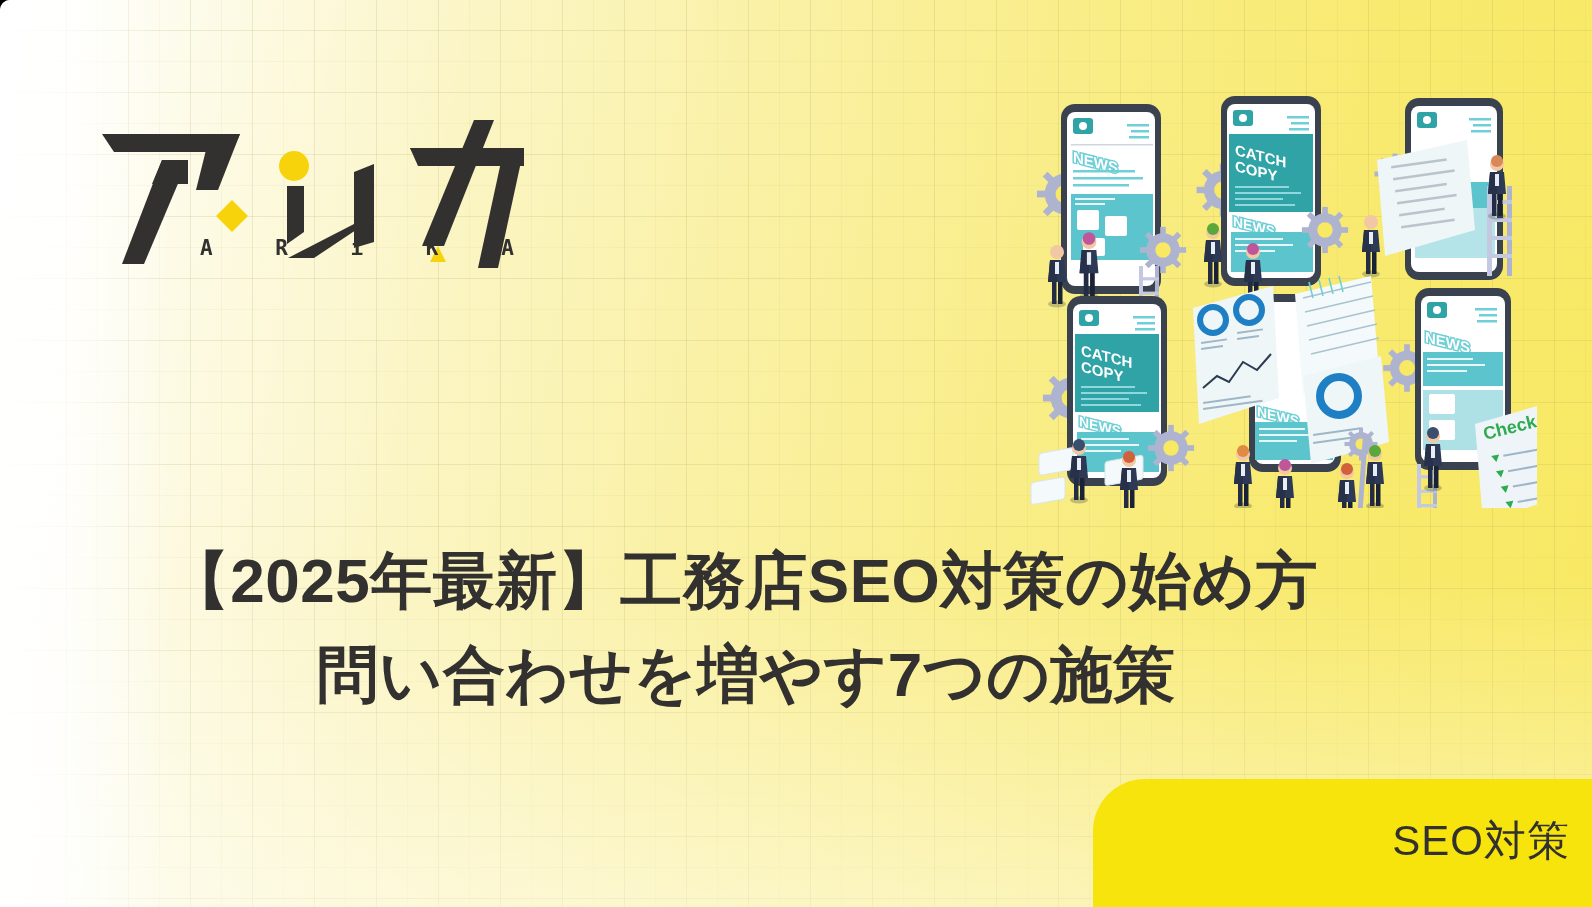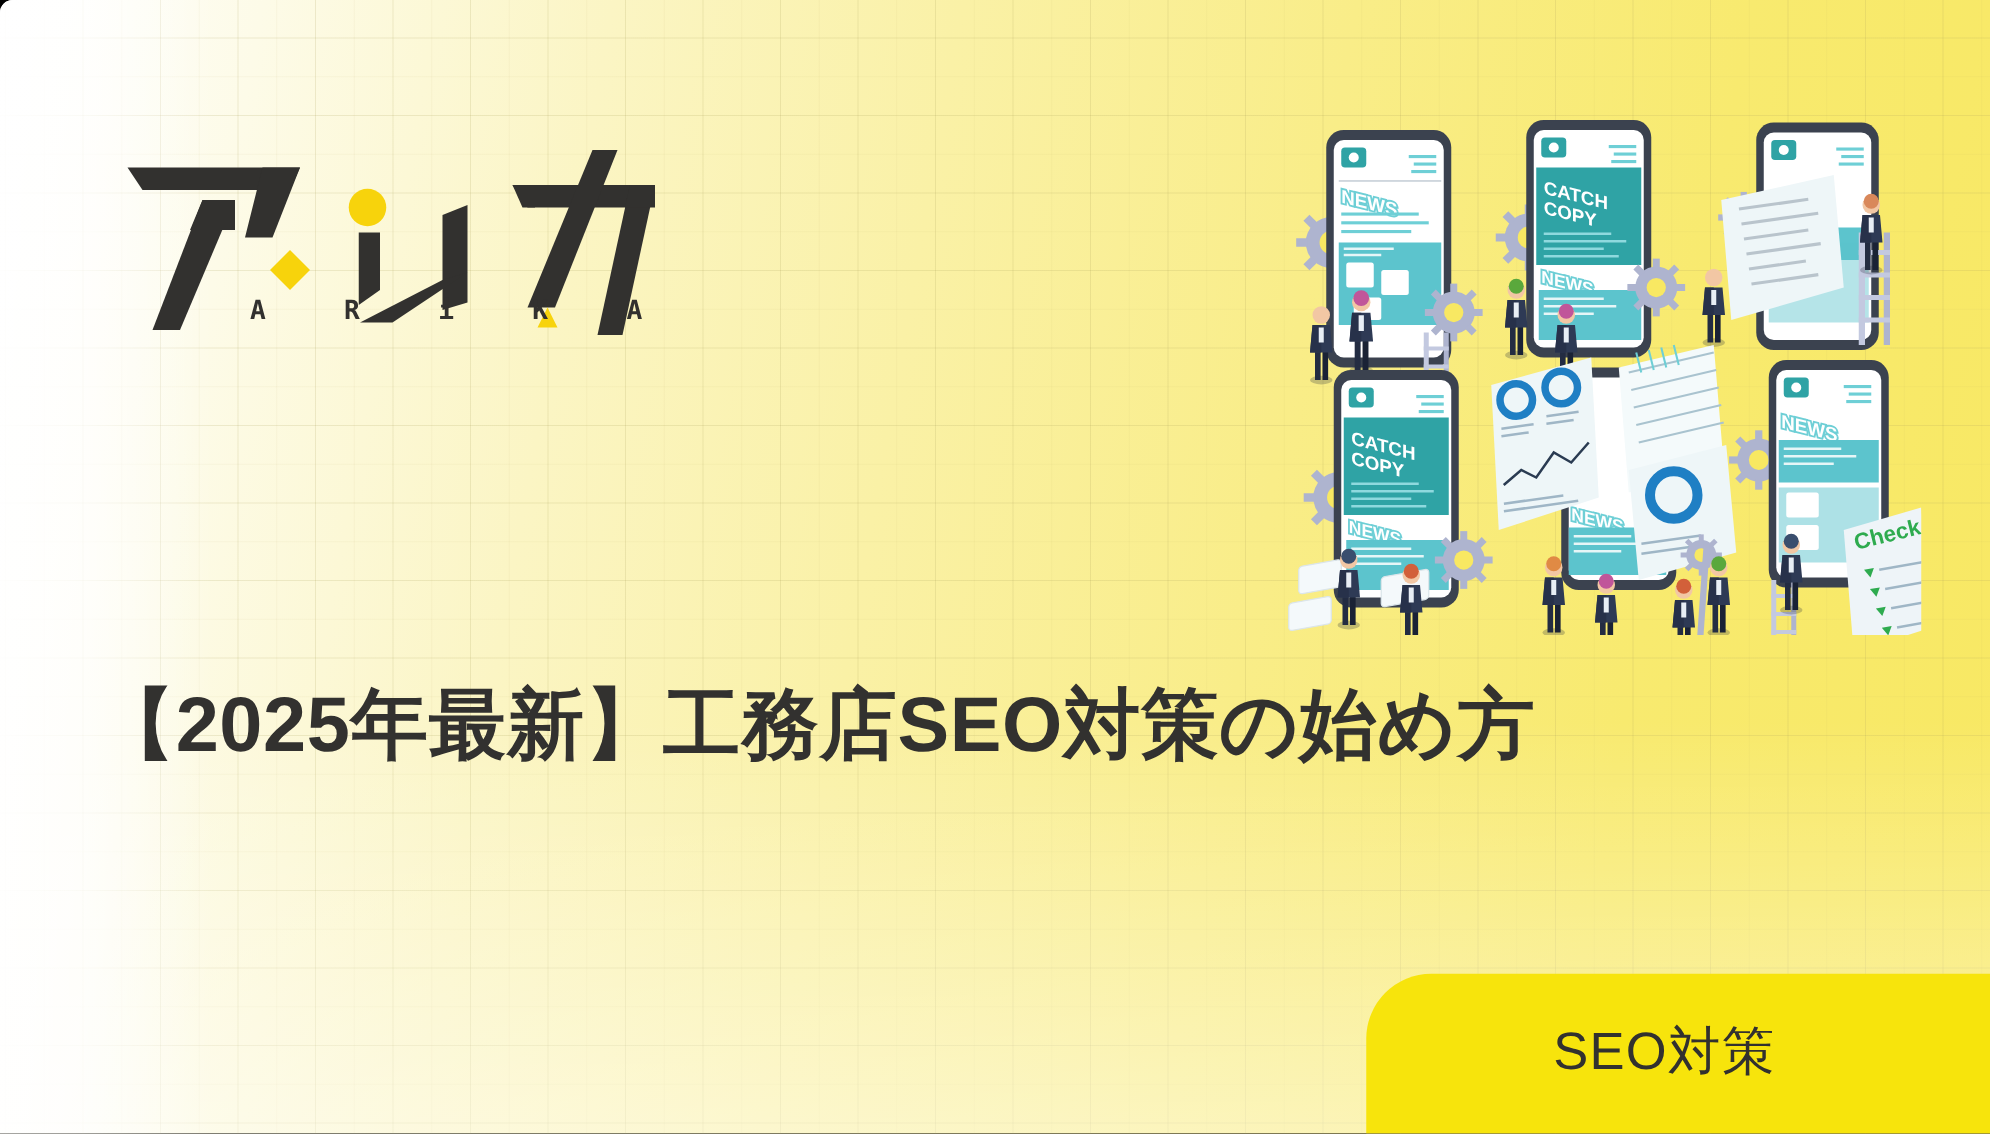--- a/index.html
+++ b/index.html
@@ -105,35 +105,35 @@
     left: 78px;
     top: 534px;
     width: 1330px;
     color: #32312f;
     font-size: 62px;
     font-weight: 700;
     line-height: 1.52;
     letter-spacing: 0.5px;
     white-space: nowrap;
   }
-  .title-line { display: block; }
+  .title-line { display: block; text-align: center; }
   .title-line.second { padding-left: 6px; }
 
   
   .badge {
     position: absolute;
     left: 1093px;
     top: 779px;
     right: 0;
     bottom: 0;
     background: #f7e40c;
     border-radius: 52px 0 0 0;
     display: flex;
     align-items: center;
-    justify-content: center;
+    justify-content: flex-end;
   }
   .badge-label {
     color: #32312f;
     font-size: 42px;
     font-weight: 500;
     letter-spacing: 1px;
     padding-right: 22px;
     padding-bottom: 4px;
   }
 </style>
@@ -525,20 +525,21 @@
             <use href="#person"></use>
             <circle cx="0" cy="-9" r="6" fill="#d2603a"></circle>
           </g>
           <rect x="-8" y="150" width="5" height="86" fill="#aeb4cf" transform="rotate(4,-8,150)"></rect>
         </g>
       </svg>
     </div>
 
     <div class="title">
       <span class="title-line first">【2025年最新】工務店SEO対策の始め方</span>
+      <span class="title-line second">問い合わせを増やす7つの施策</span>
     </div>
 
     <div class="badge">
       <span class="badge-label">SEO対策</span>
     </div>
 
   </div>
 </div>
 
 </body></html>

